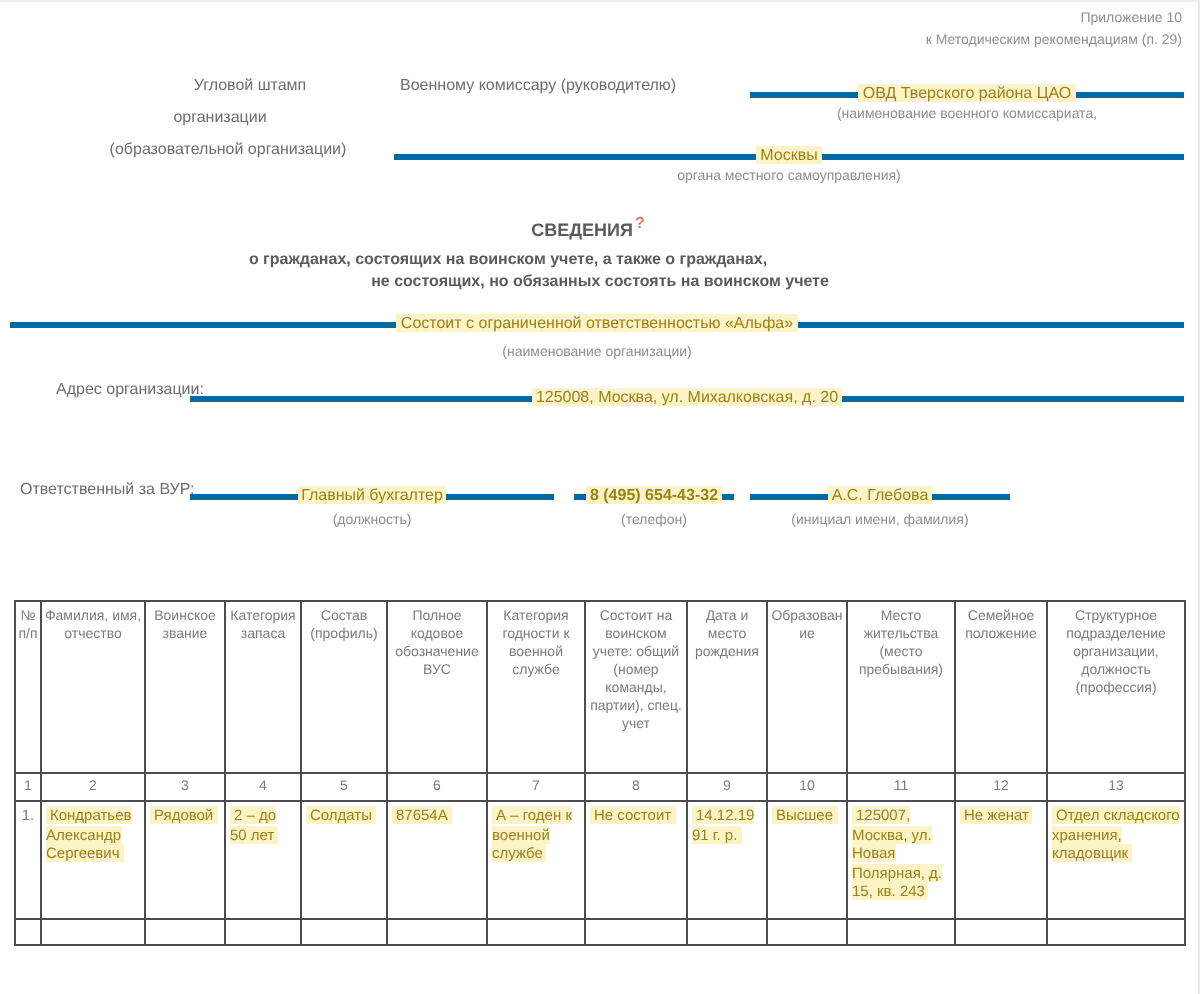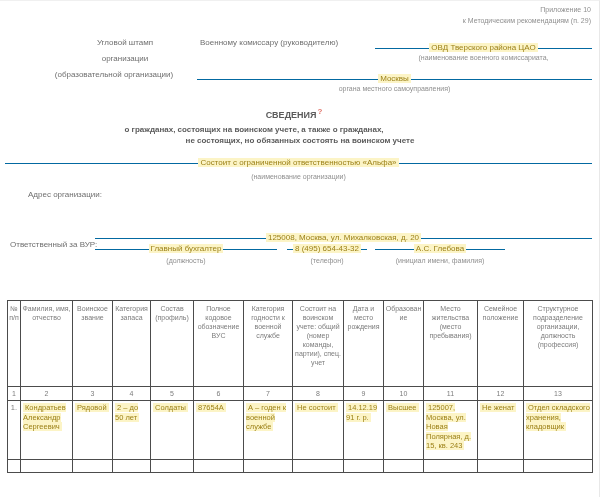--- a/index.html
+++ b/index.html
@@ -9,21 +9,21 @@
     font-family:"Liberation Sans", sans-serif; color:#6e6e6e; overflow:hidden;
     border-right:1px solid #e8e8e8; border-top:1px solid #f0f0f0;
   }
   .abs { position:absolute; }
   .lbl { font-size:8px; color:#6e6e6e; line-height:10px; }
   .cap { font-size:7px; color:#8f8f8f; line-height:9px; }
   .tc  { text-align:center; }
   .tr  { text-align:right; }
   .b   { font-weight:bold; color:#5b5b5b; }
   .hl  { background:#fcf4c6; color:#9c8118; padding:0 2px; }
-  .field { border-bottom:1px solid #0369a1; text-align:center; }
+  .field { border-bottom:3px solid #0369a1; text-align:center; }
   .help {
     color:#e0756b; font-size:8px; font-weight:bold; vertical-align:super;
     line-height:0; margin-left:1px; cursor:pointer;
   }
   table.sheet {
     position:absolute; left:7px; top:299px; width:586px;
     border-collapse:collapse; table-layout:fixed; background:#fff;
   }
   .sheet th, .sheet td {
     border:1px solid #4c4c4c; vertical-align:top;
@@ -43,21 +43,21 @@
 </style>
 </head>
 <body>
 
 <div class="page">
 
   <div class="abs lbl cap tr" style="top:4px; right:8px; width:250px;">Приложение 10</div>
   <div class="abs lbl cap tr" style="top:15px; right:8px; width:250px;">к Методическим рекомендациям (п. 29)</div>
 
   <div class="abs lbl tc" style="top:37px; left:25px; width:200px;">Угловой штамп</div>
-  <div class="abs lbl tc" style="top:53px; left:25px; width:200px;">организации</div>
+  <div class="abs lbl tc" style="top:53px; left:10px; width:200px;">организации</div>
   <div class="abs lbl tc" style="top:69px; left:14px; width:200px;">(образовательной организации)</div>
 
   <div class="abs lbl" style="top:37px; left:200px;">Военному комиссару (руководителю)</div>
 
   <div class="abs field" style="top:35px; left:375px; width:217px; height:13px;">
     <span class="hl lbl">ОВД Тверского района ЦАО</span>
   </div>
   <div class="abs cap tc" style="top:52px; left:375px; width:217px;">(наименование военного комиссариата,</div>
 
   <div class="abs field" style="top:66px; left:197px; width:395px; height:13px;">
@@ -70,32 +70,32 @@
   </div>
   <div class="abs tc b" style="top:124px; left:0; width:508px; font-size:8px;">о гражданах, состоящих на воинском учете, а также о гражданах,</div>
   <div class="abs tc b" style="top:135px; left:0; width:600px; font-size:8px;">не состоящих, но обязанных состоять на воинском учете</div>
 
   <div class="abs field" style="top:150px; left:5px; width:587px; height:13px;">
     <span class="hl lbl">Состоит с ограниченной ответственностью «Альфа»</span>
   </div>
   <div class="abs cap tc" style="top:171px; left:5px; width:587px;">(наименование организации)</div>
 
   <div class="abs lbl" style="top:189px; left:28px;">Адрес организации:</div>
-  <div class="abs field" style="top:187px; left:95px; width:497px; height:13px;margin-top:38px;">
+  <div class="abs field" style="top:187px; left:95px; width:497px; height:13px;">
     <span class="hl lbl">125008, Москва, ул. Михалковская, д. 20</span>
   </div>
 
   <div class="abs lbl" style="top:239px; left:10px;text-align:right;">Ответственный за ВУР:</div>
 
   <div class="abs field" style="top:236px; left:95px; width:182px; height:13px;">
     <span class="hl lbl">Главный бухгалтер</span>
   </div>
   <div class="abs cap tc" style="top:255px; left:95px; width:182px;">(должность)</div>
 
-  <div class="abs field" style="top:236px; left:287px; width:80px; height:13px;">
+  <div class="abs field" style="top:236px; left:287px; width:80px; height:13px;font-weight:bold;">
     <span class="hl lbl" style="white-space:nowrap;">8 (495) 654-43-32</span>
   </div>
   <div class="abs cap tc" style="top:255px; left:287px; width:80px;">(телефон)</div>
 
   <div class="abs field" style="top:236px; left:375px; width:130px; height:13px;">
     <span class="hl lbl">А.С. Глебова</span>
   </div>
   <div class="abs cap tc" style="top:255px; left:375px; width:130px;">(инициал имени, фамилия)</div>
 
   <table class="sheet">

